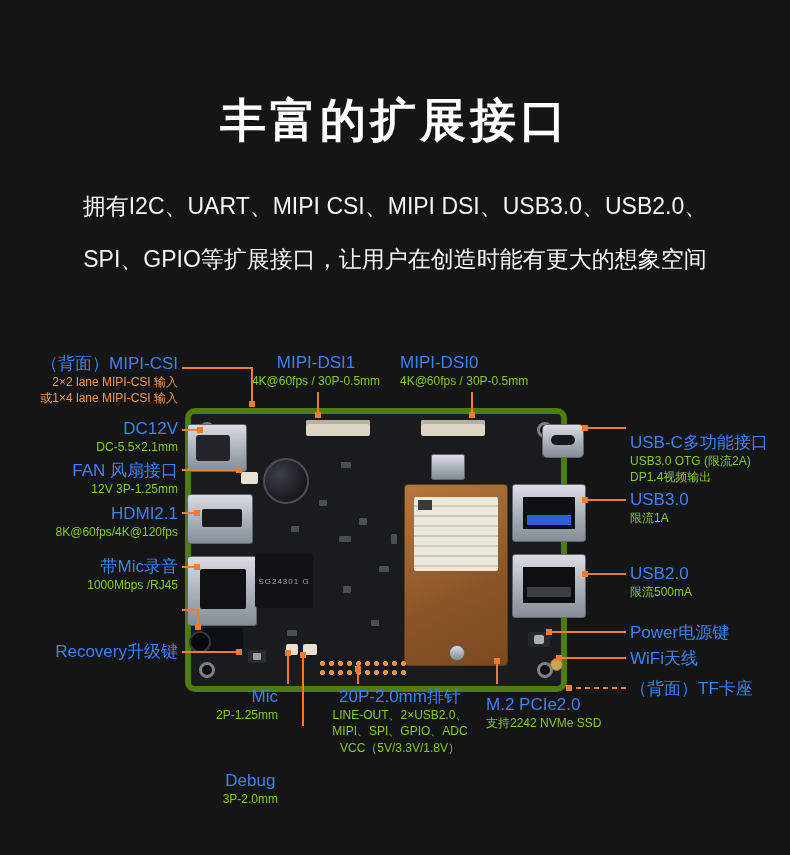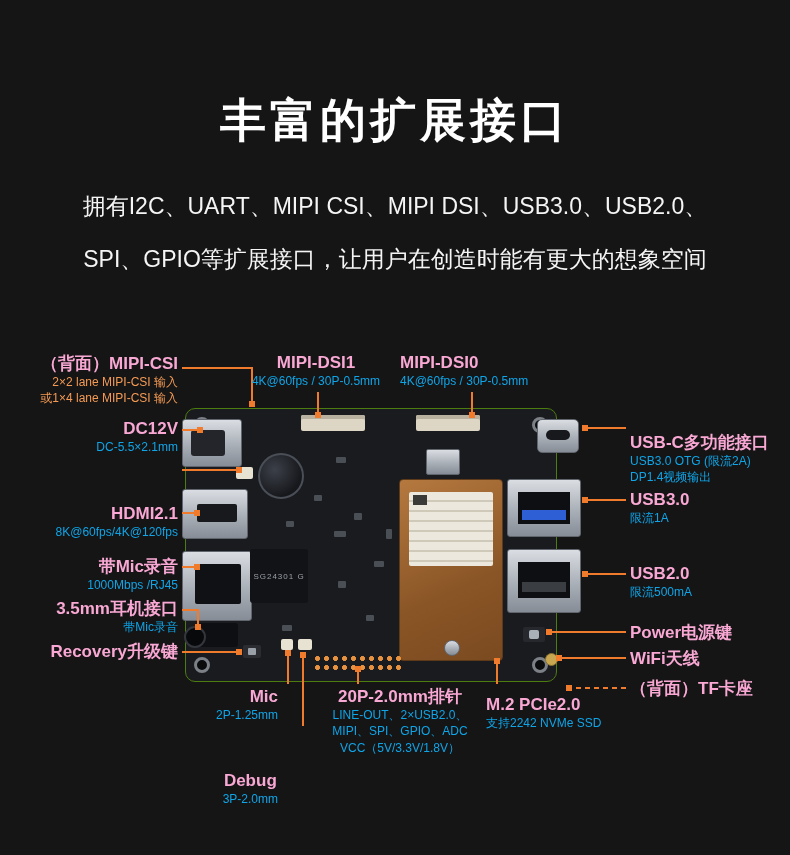--- a/index.html
+++ b/index.html
@@ -5,25 +5,25 @@
   html,body{margin:0;padding:0;background:#151515;}
   .page{position:relative;width:790px;height:855px;background:#151515;overflow:hidden;
         font-family:"Liberation Sans","DejaVu Sans",sans-serif;}
   .title{position:absolute;top:90px;left:0;width:100%;text-align:center;color:#ffffff;
          font-size:46px;font-weight:700;letter-spacing:4px;margin:0;}
   .desc{position:absolute;top:180px;left:0;width:100%;text-align:center;color:#f5f5f5;
         font-size:23px;line-height:2.3;margin:0;font-weight:500;}
   .ann{position:absolute;}
   .ra{right:612px;text-align:right;}
   .la{left:630px;text-align:left;}
-  .lbl{color:#f9a8d4;font-size:17px;font-weight:700;line-height:1.25;white-space:nowrap;}
-  .sub{color:#0ea5e9;font-size:12px;line-height:1.35;white-space:nowrap;}
+  .lbl{color:#3b82f6;font-size:17px;font-weight:400;line-height:1.25;white-space:nowrap;}
+  .sub{color:#84cc16;font-size:12px;line-height:1.35;white-space:nowrap;}
   .sub.accent{color:#f59a54;}
   .board{position:absolute;left:185px;top:408px;width:370px;height:272px;background:#191b1f;
-         border:1px solid #4d7c0f;border-radius:10px;}
+         border:6px solid #4d7c0f;border-radius:10px;}
   .cmp{position:absolute;}
   .silver{background:linear-gradient(180deg,#dadde2,#a9afb7 55%,#878d96);border:1px solid #61666e;border-radius:3px;}
   .hole{position:absolute;width:10px;height:10px;border-radius:50%;background:#0a0b0d;border:3px solid #7c8087;}
   .smd{position:absolute;background:#4a4e55;border-radius:1px;}
   .lines{position:absolute;top:0;left:0;pointer-events:none;}
   .lines path{stroke:#f07b2c;stroke-width:2;fill:none;}
   .lines path.dashed{stroke-dasharray:5 4;}
   .lines rect{fill:#f07b2c;}
   .chip{background:#121317;border-radius:3px;display:flex;align-items:center;justify-content:center;
         color:#9aa0a6;font-size:8px;letter-spacing:1px;}
@@ -155,31 +155,31 @@
 
   <div class="ann ra" style="top:353px;">
     <div class="lbl">（背面）MIPI-CSI</div>
     <div class="sub accent">2×2 lane MIPI-CSI 输入</div>
     <div class="sub accent">或1×4 lane MIPI-CSI 输入</div>
   </div>
   <div class="ann ra" style="top:418px;">
     <div class="lbl">DC12V</div>
     <div class="sub">DC-5.5×2.1mm</div>
   </div>
+  <div class="ann ra" style="top:460px;">
+    <div class="lbl">FAN 风扇接口</div>
+    <div class="sub">12V 3P-1.25mm</div>
+  </div>
   <div class="ann ra" style="top:503px;">
     <div class="lbl">HDMI2.1</div>
     <div class="sub">8K@60fps/4K@120fps</div>
   </div>
   <div class="ann ra" style="top:556px;">
     <div class="lbl">带Mic录音</div>
     <div class="sub">1000Mbps /RJ45</div>
-  </div>
-  <div class="ann ra" style="top:598px;">
-    <div class="lbl">3.5mm耳机接口</div>
-    <div class="sub">带Mic录音</div>
   </div>
   <div class="ann ra" style="top:641px;">
     <div class="lbl">Recovery升级键</div>
   </div>
 
   <div class="ann" style="left:236px;top:352px;width:160px;text-align:center;">
     <div class="lbl">MIPI-DSI1</div>
     <div class="sub">4K@60fps / 30P-0.5mm</div>
   </div>
   <div class="ann" style="left:400px;top:352px;width:160px;">

